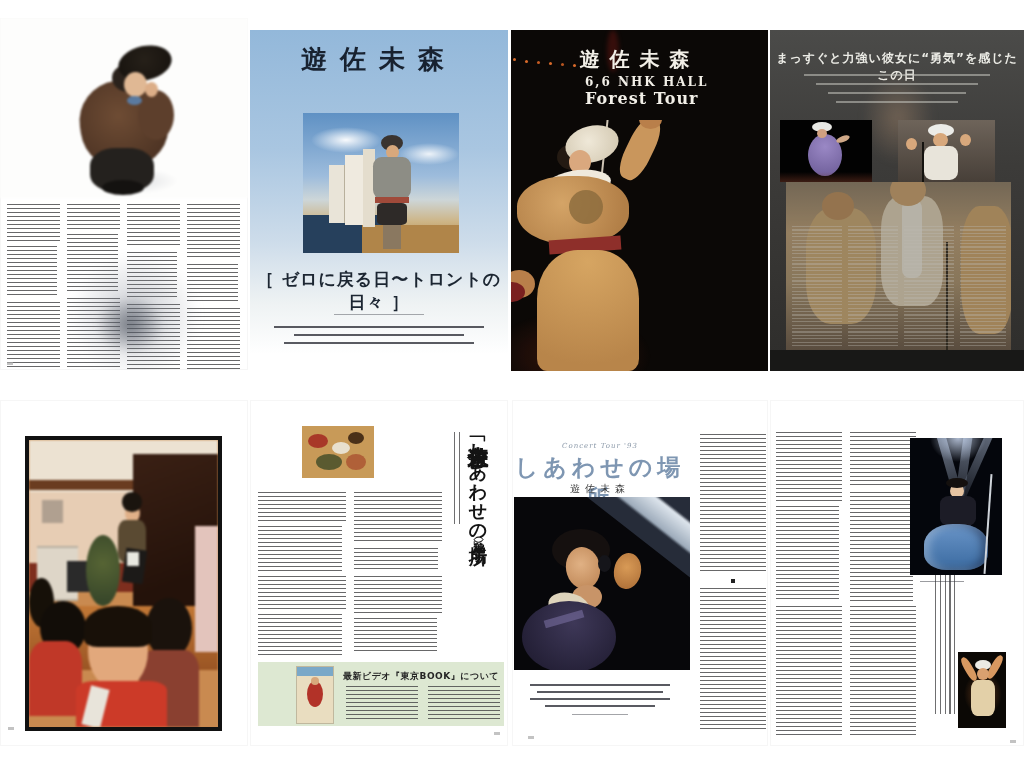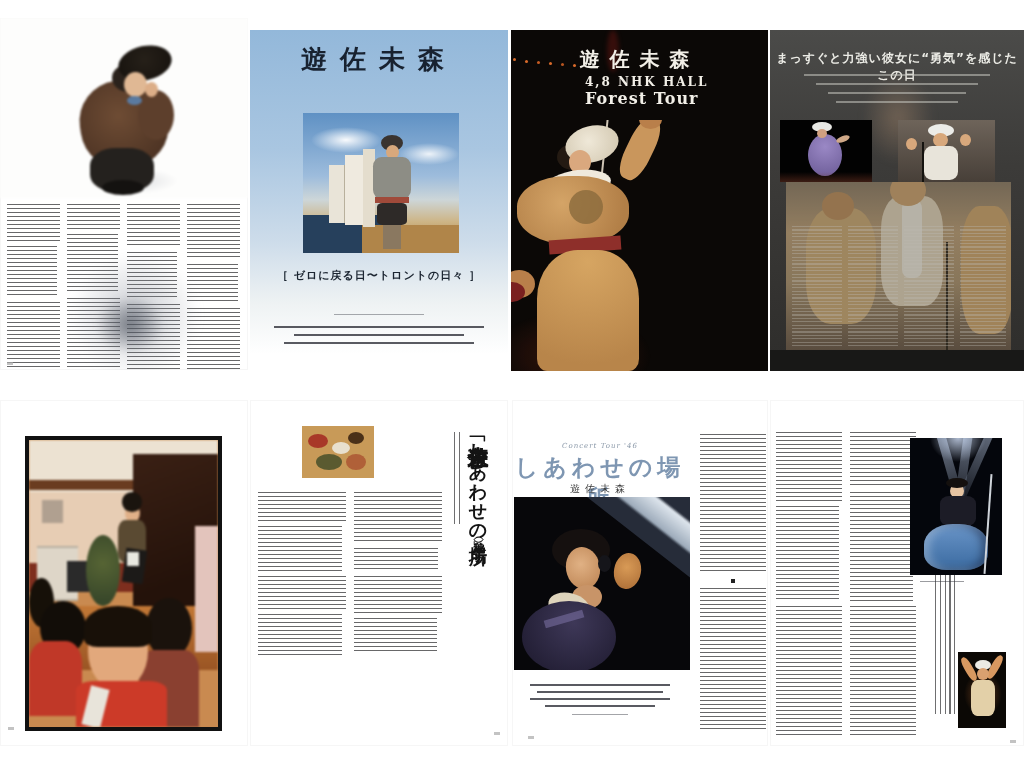--- a/index.html
+++ b/index.html
@@ -19,21 +19,21 @@
   .vtl{background-image:repeating-linear-gradient(to right,rgba(70,70,72,.78) 0 1.3px,rgba(0,0,0,0) 1.3px 4.8px);}
   .col{position:absolute;display:flex;flex-direction:column;gap:4px;}
   .col>div{width:100%;}
   .ln{position:absolute;background:rgba(52,54,62,.82);height:1.8px;}
   .gl{position:absolute;background:rgba(198,198,192,.55);height:1.7px;}
   .mark{position:absolute;background:#aaa;width:6px;height:3px;opacity:.7;}
   
   .p2{background:linear-gradient(180deg,#93b8da 0%,#a9c6e1 35%,#cddcea 62%,#eef2f3 80%,#ffffff 95%);}
   .p2title{position:absolute;width:100%;text-align:center;font-size:26px;font-weight:bold;
            letter-spacing:13px;color:#182230;}
-  .p2bracket{position:absolute;width:100%;text-align:center;font-size:11px;font-weight:bold;color:#1c2632;letter-spacing:1px;}
+  .p2bracket{position:absolute;width:100%;text-align:center;font-size:17px;font-weight:bold;color:#1c2632;letter-spacing:1px;}
   .p2head{position:absolute;width:100%;text-align:center;font-size:23px;font-weight:bold;color:#0e0e14;letter-spacing:2px;}
   
   .p3{background:#0b0806;}
   .p3title{position:absolute;width:100%;text-align:center;font-size:20px;letter-spacing:10px;color:#f2efe7;font-weight:bold;}
   .p3sub{position:absolute;color:#f2efe7;font-weight:bold;letter-spacing:2px;}
   
   .p4{background:linear-gradient(180deg,#4b4b49 0%,#3c3b39 40%,#2e2d2b 100%);}
   .p4head{position:absolute;width:100%;text-align:center;font-size:12px;font-weight:bold;color:#ecece6;letter-spacing:1px;}
   
   .vertTitle{position:absolute;writing-mode:vertical-rl;color:#141414;font-family:"DejaVu Serif",serif;line-height:1;}
@@ -108,21 +108,21 @@
     <div class="ln" style="left:84px;top:284px;width:90px;height:1.2px;opacity:.5;"></div>
     <div class="ln" style="left:24px;top:296px;width:210px;"></div>
     <div class="ln" style="left:44px;top:304px;width:170px;"></div>
     <div class="ln" style="left:34px;top:312px;width:190px;"></div>
   </section>
 
   <section class="page p3" style="left:511px;top:30px;width:257px;height:341px;">
     <div class="b r" style="left:96px;top:0;width:12px;height:42px;background:#5a1410;opacity:.55;filter:blur(2px);"></div>
     <div class="b r" style="left:2px;top:28px;width:3px;height:3px;background:#d86a2a;box-shadow:12px 2px 0 #d86a2a,24px 3px 0 #c55a22,36px 4px 0 #d86a2a,48px 5px 0 #b85520,60px 6px 0 #d86a2a;"></div>
     <div class="p3title serif" style="top:16px;">遊佐未森</div>
-    <div class="p3sub serif" style="left:74px;top:45px;font-size:12px;">4,8 NHK HALL</div>
+    <div class="p3sub serif" style="left:74px;top:45px;font-size:12px;">6,6 NHK HALL</div>
     <div class="p3sub serif" style="left:74px;top:59px;font-size:16px;letter-spacing:1px;">Forest Tour</div>
     <div class="photo soft2" style="left:0;top:90px;width:257px;height:251px;background:transparent;">
       <div class="b r" style="left:-20px;bottom:-30px;width:160px;height:90px;background:radial-gradient(closest-side,rgba(120,40,20,.4),rgba(0,0,0,0));"></div>
       <div class="b" style="left:88px;top:-88px;width:2px;height:320px;background:#cfc5b5;transform:rotate(6deg);"></div>
       <div class="b r" style="left:116px;top:-4px;width:26px;height:66px;background:#c9965c;transform:rotate(26deg);border-radius:40%;"></div>
       <div class="b r" style="left:128px;top:-10px;width:23px;height:19px;background:#b97f4a;"></div>
       <div class="b r" style="left:46px;top:24px;width:32px;height:26px;background:#241a12;"></div>
       <div class="b r" style="left:54px;top:6px;width:54px;height:36px;background:radial-gradient(circle at 45% 40%,#efe8d8,#cfc4ac);transform:rotate(-14deg);"></div>
       <div class="b r" style="left:58px;top:30px;width:22px;height:24px;background:#daa87e;"></div>
       <div class="b r" style="left:36px;top:50px;width:64px;height:27px;background:#efe9dc;transform:rotate(-6deg);"></div>
@@ -224,26 +224,36 @@
       <div class="tl" style="height:46px;width:96%;"></div>
       <div class="tl" style="height:34px;"></div>
       <div class="tl" style="height:42px;width:95%;"></div>
     </div>
     <div class="col" style="left:104px;top:92px;width:88px;height:168px;">
       <div class="tl" style="height:52px;"></div>
       <div class="tl" style="height:24px;width:96%;"></div>
       <div class="tl" style="height:38px;"></div>
       <div class="tl" style="height:36px;width:94%;"></div>
     </div>
+    <div class="banner" style="left:8px;top:262px;width:246px;height:64px;">
+      <div class="photo" style="left:38px;top:4px;width:36px;height:56px;background:#e9ddc0;border:1px solid #c0b89e;">
+        <div class="b" style="left:0;top:0;width:100%;height:9px;background:#7aa8c8;"></div>
+        <div class="b r" style="left:10px;top:14px;width:16px;height:26px;background:#b23228;"></div>
+        <div class="b r" style="left:14px;top:10px;width:8px;height:8px;background:#d8a87c;"></div>
+      </div>
+      <div class="bannerHead" style="left:84px;top:8px;width:158px;">最新ビデオ『東京BOOK』について</div>
+      <div class="tl b" style="left:88px;top:24px;width:72px;height:34px;"></div>
+      <div class="tl b" style="left:170px;top:24px;width:72px;height:34px;"></div>
+    </div>
     <div class="mark" style="left:244px;top:332px;"></div>
   </section>
 
   <section class="page white" style="left:512px;top:400px;width:256px;height:346px;">
     <div style="position:absolute;left:0;top:0;width:176px;height:96px;">
-      <div class="p7tour serif" style="top:42px;">Concert Tour '46</div>
+      <div class="p7tour serif" style="top:42px;">Concert Tour '93</div>
       <div class="p7title serif" style="top:52px;">しあわせの場所</div>
       <div class="p7artist serif" style="top:82px;">遊佐未森</div>
     </div>
     <div class="photo soft2" style="left:2px;top:97px;width:176px;height:173px;background:#07070a;">
       <div class="b" style="left:64px;top:-20px;width:170px;height:70px;background:rgba(96,116,146,.35);transform:rotate(38deg);"></div>
       <div class="b" style="left:72px;top:6px;width:150px;height:24px;background:linear-gradient(180deg,#e2e9f0,#9aa8b8);transform:rotate(38deg);filter:blur(1px);"></div>
       <div class="b r" style="left:38px;top:32px;width:58px;height:42px;background:#15100f;"></div>
       <div class="b r" style="left:52px;top:50px;width:34px;height:42px;background:radial-gradient(circle at 45% 40%,#e0b184,#c08858 85%);transform:rotate(-10deg);"></div>
       <div class="b r" style="left:100px;top:56px;width:27px;height:36px;background:radial-gradient(circle at 45% 40%,#d89a56,#a86a34);transform:rotate(10deg);"></div>
       <div class="b r" style="left:84px;top:58px;width:13px;height:17px;background:#15151a;"></div>

